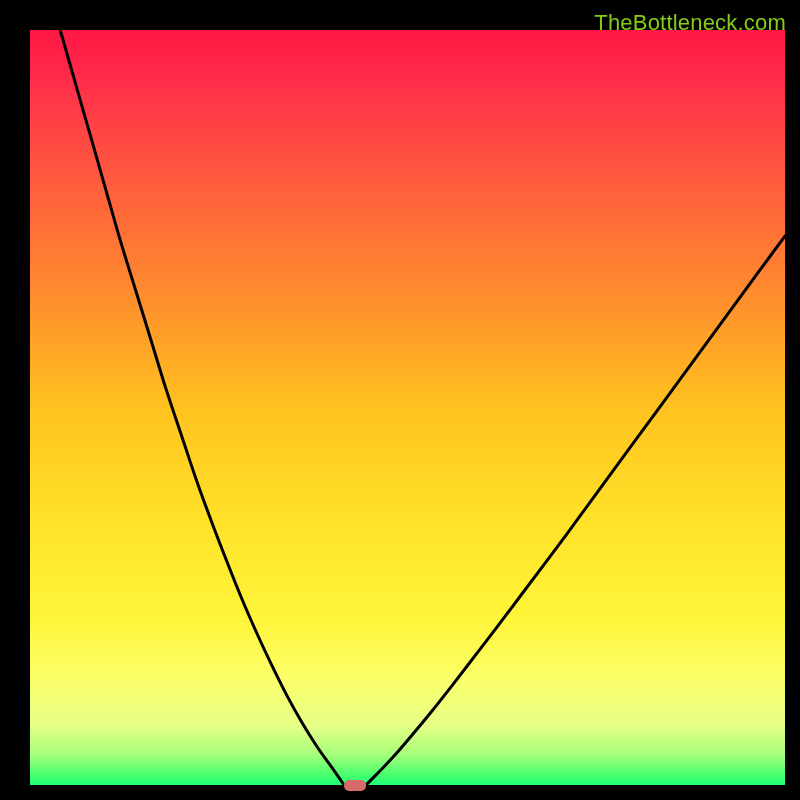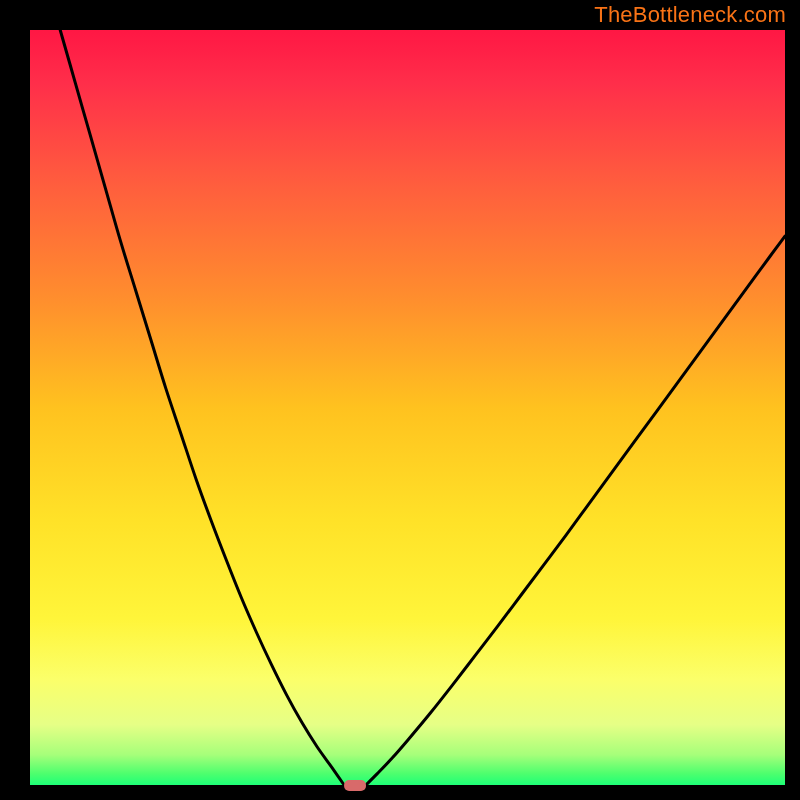--- a/index.html
+++ b/index.html
@@ -12,23 +12,23 @@
     font-family: Arial, Helvetica, sans-serif;
   }
   .stage {
     position: relative;
     width: 800px;
     height: 800px;
     background: #000;
   }
   .watermark {
     position: absolute;
-    top: 2px;
+    top: 10px;
     right: 14px;
-    color: #f97316;
+    color: #84cc16;
     font-size: 22px;
     font-weight: 500;
     letter-spacing: 0.2px;
     z-index: 5;
   }
   svg.plot {
     position: absolute;
     left: 0;
     top: 0;
     width: 800px;

